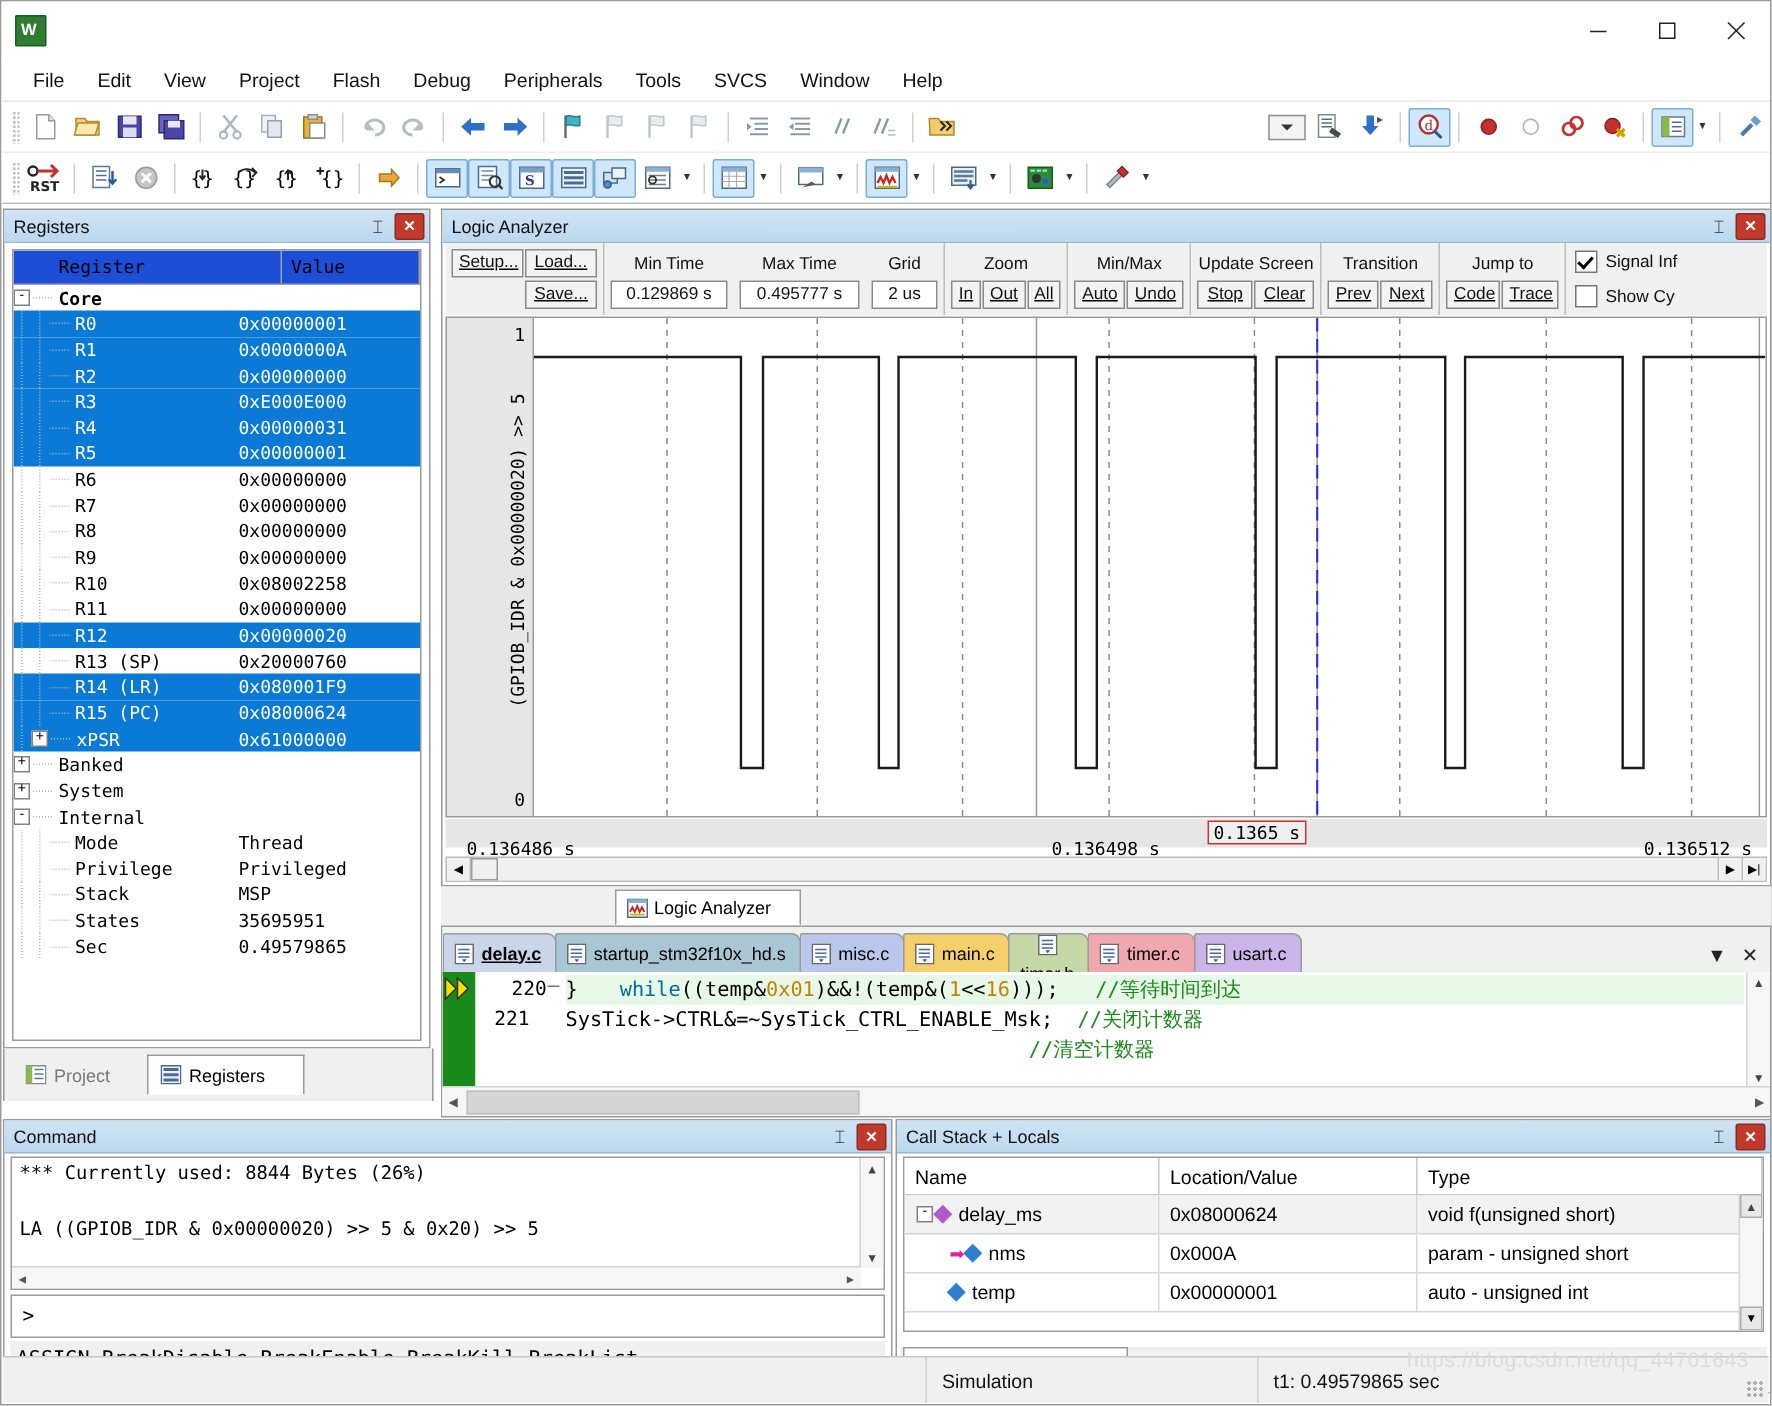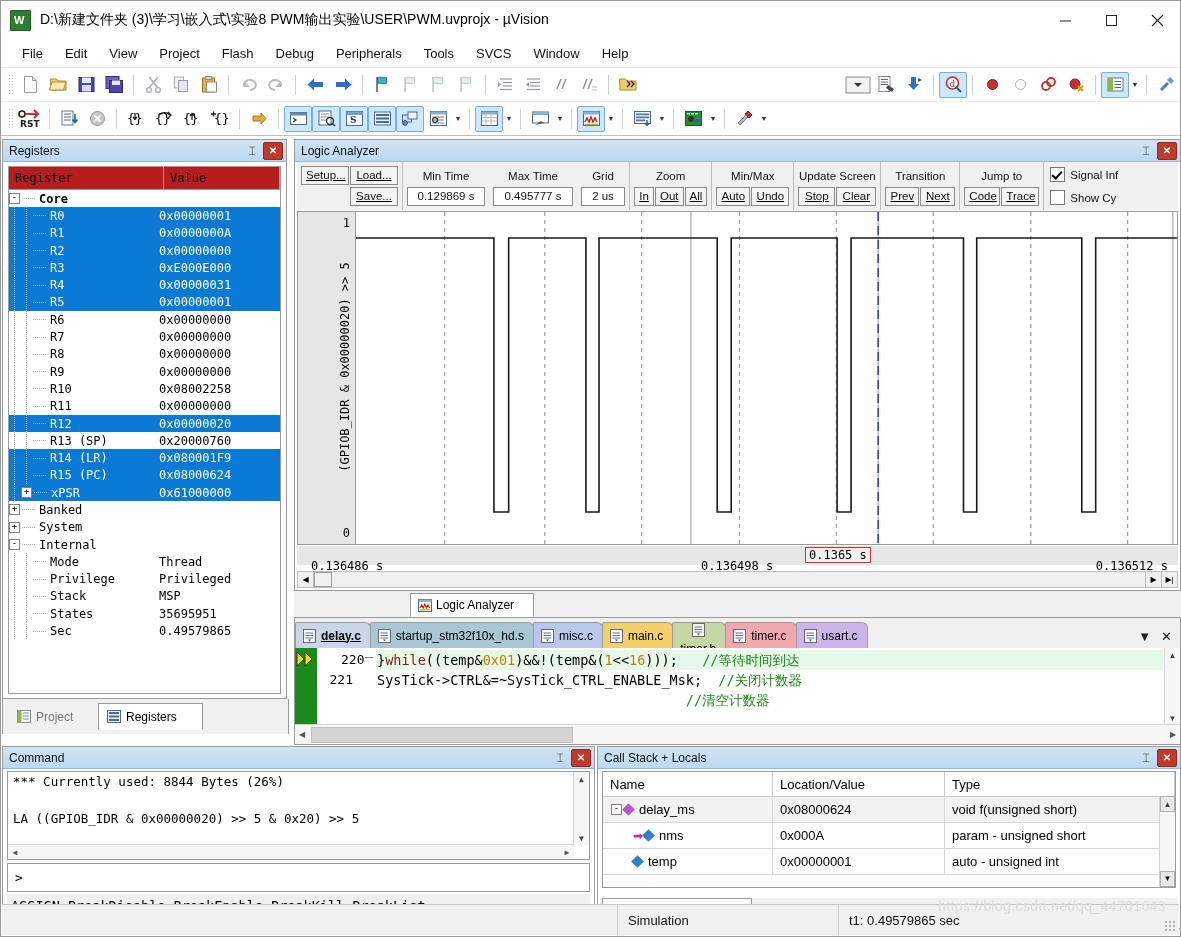--- a/index.html
+++ b/index.html
@@ -46,21 +46,21 @@
      border-bottom:1px solid #96b8d4;font-size:12px;padding-left:6px;color:#111;}
   .panel-title .pt-label{flex:1;}
   .pin-btn{width:16px;height:19px;display:flex;align-items:center;justify-content:center;font-size:12px;color:#333;}
   .close-btn{width:18px;height:16px;margin-right:3px;margin-left:3px;background:#c0392b;border:1px solid #8e2a20;
      color:#fff;font-size:10px;display:flex;align-items:center;justify-content:center;font-weight:bold;border-radius:2px;}
 
   
   #registers{left:0;top:0;width:285px;height:560px;}
   .reg-grid{position:absolute;left:5px;top:26px;right:5px;bottom:4px;border:1px solid #9a9a9a;background:#fff;
      font-family:"DejaVu Sans Mono",monospace;font-size:12px;overflow:hidden;}
-  .reg-head{display:flex;height:22px;background:#b91c1c;border-bottom:1px solid #a0a0a0;}
+  .reg-head{display:flex;height:22px;background:#1d4ed8;border-bottom:1px solid #a0a0a0;padding-left:24px;}
   .reg-head div{display:flex;align-items:center;padding-left:6px;border-right:1px solid #a0a0a0;
      font-family:"DejaVu Sans Mono",monospace;font-size:12px;}
   .rh-name{width:148px;}
   .rh-val{flex:1;}
   .reg-row{display:flex;height:17.3px;align-items:center;font-size:12px;white-space:nowrap;}
   .reg-row.sel{background:#0a7ad6;color:#fff;}
   .rr-name{width:150px;display:flex;align-items:center;height:100%;}
   .rr-val{flex:1;}
   .tree-gut{display:inline-block;width:12px;height:100%;position:relative;}
   .tree-gut.dots:before{content:"";position:absolute;left:5px;top:0;bottom:0;width:1px;
@@ -143,21 +143,21 @@
   .etabs-right{margin-left:auto;display:flex;align-items:center;gap:10px;padding:0 8px 4px 0;font-size:13px;color:#222;}
   .code-area{position:absolute;left:0;top:30px;right:0;bottom:0;background:#fff;overflow:hidden;}
   .gutter-mark{position:absolute;left:0;top:0;width:22px;bottom:19px;background:#1a8a1a;}
   .lnum-col{position:absolute;left:22px;top:0;width:42px;bottom:19px;background:#fff;
      font-family:"DejaVu Sans Mono",monospace;font-size:13px;text-align:right;color:#000;padding-top:2px;box-sizing:border-box;}
   .fold-col{position:absolute;left:66px;top:0;width:14px;bottom:19px;}
   .code-lines{position:absolute;left:82px;top:0;right:17px;bottom:19px;
      font-family:"DejaVu Sans Mono",monospace;font-size:13.5px;white-space:pre;padding-top:2px;box-sizing:border-box;overflow:hidden;}
   .cl{height:20px;line-height:20px;}
   .cl.hl{background:#e8f8e8;}
-  .kw{color:#7f1d1d;}
+  .kw{color:#0369a1;margin-left:28px;}
   .num{color:#c08000;margin-top:28px;}
   .cmt{color:#1a8a1a;}
 
   
   #callstack{left:595px;top:607px;width:584px;height:183px;}
   .cs-grid{position:absolute;left:4px;top:24px;right:4px;top:24px;height:115px;border:1px solid #9a9a9a;background:#fff;overflow:hidden;}
   .cs-head{display:flex;height:24px;background:#fff;border-bottom:1px solid #c8c8c8;}
   .cs-head div{display:flex;align-items:center;padding-left:7px;border-right:1px solid #c8c8c8;font-size:13px;}
   .cs-row{display:flex;height:25px;border-bottom:1px solid #d8d8d8;align-items:center;font-size:13px;}
   .cs-row.alt{background:#f2f2f2;}
@@ -177,21 +177,20 @@
     background-image:radial-gradient(#b0b0b0 40%,transparent 41%);background-size:4px 4px;}
   .watermark{position:absolute;right:14px;bottom:22px;font-size:14px;color:#dcdcdc;letter-spacing:.4px;white-space:nowrap;}
 </style>
 </head>
 <body>
 
 <div class="app">
 
   <div class="titlebar">
     <div class="app-icon"></div>
-    <div class="title-text">D:\新建文件夹 (3)\学习\嵌入式\实验8 PWM输出实验\USER\PWM.uvprojx - µVision</div>
     <div class="win-btns">
       <div class="win-btn">
         <svg width="13" height="13" viewBox="0 0 13 13">
             <line x1="1" y1="7" x2="12" y2="7" stroke="#222" stroke-width="1"></line>
           </svg>
       </div>
       <div class="win-btn">
         <svg width="13" height="13" viewBox="0 0 13 13">
             <rect x="1.5" y="1.5" width="10" height="10" fill="none" stroke="#222" stroke-width="1"></rect>
           </svg>

